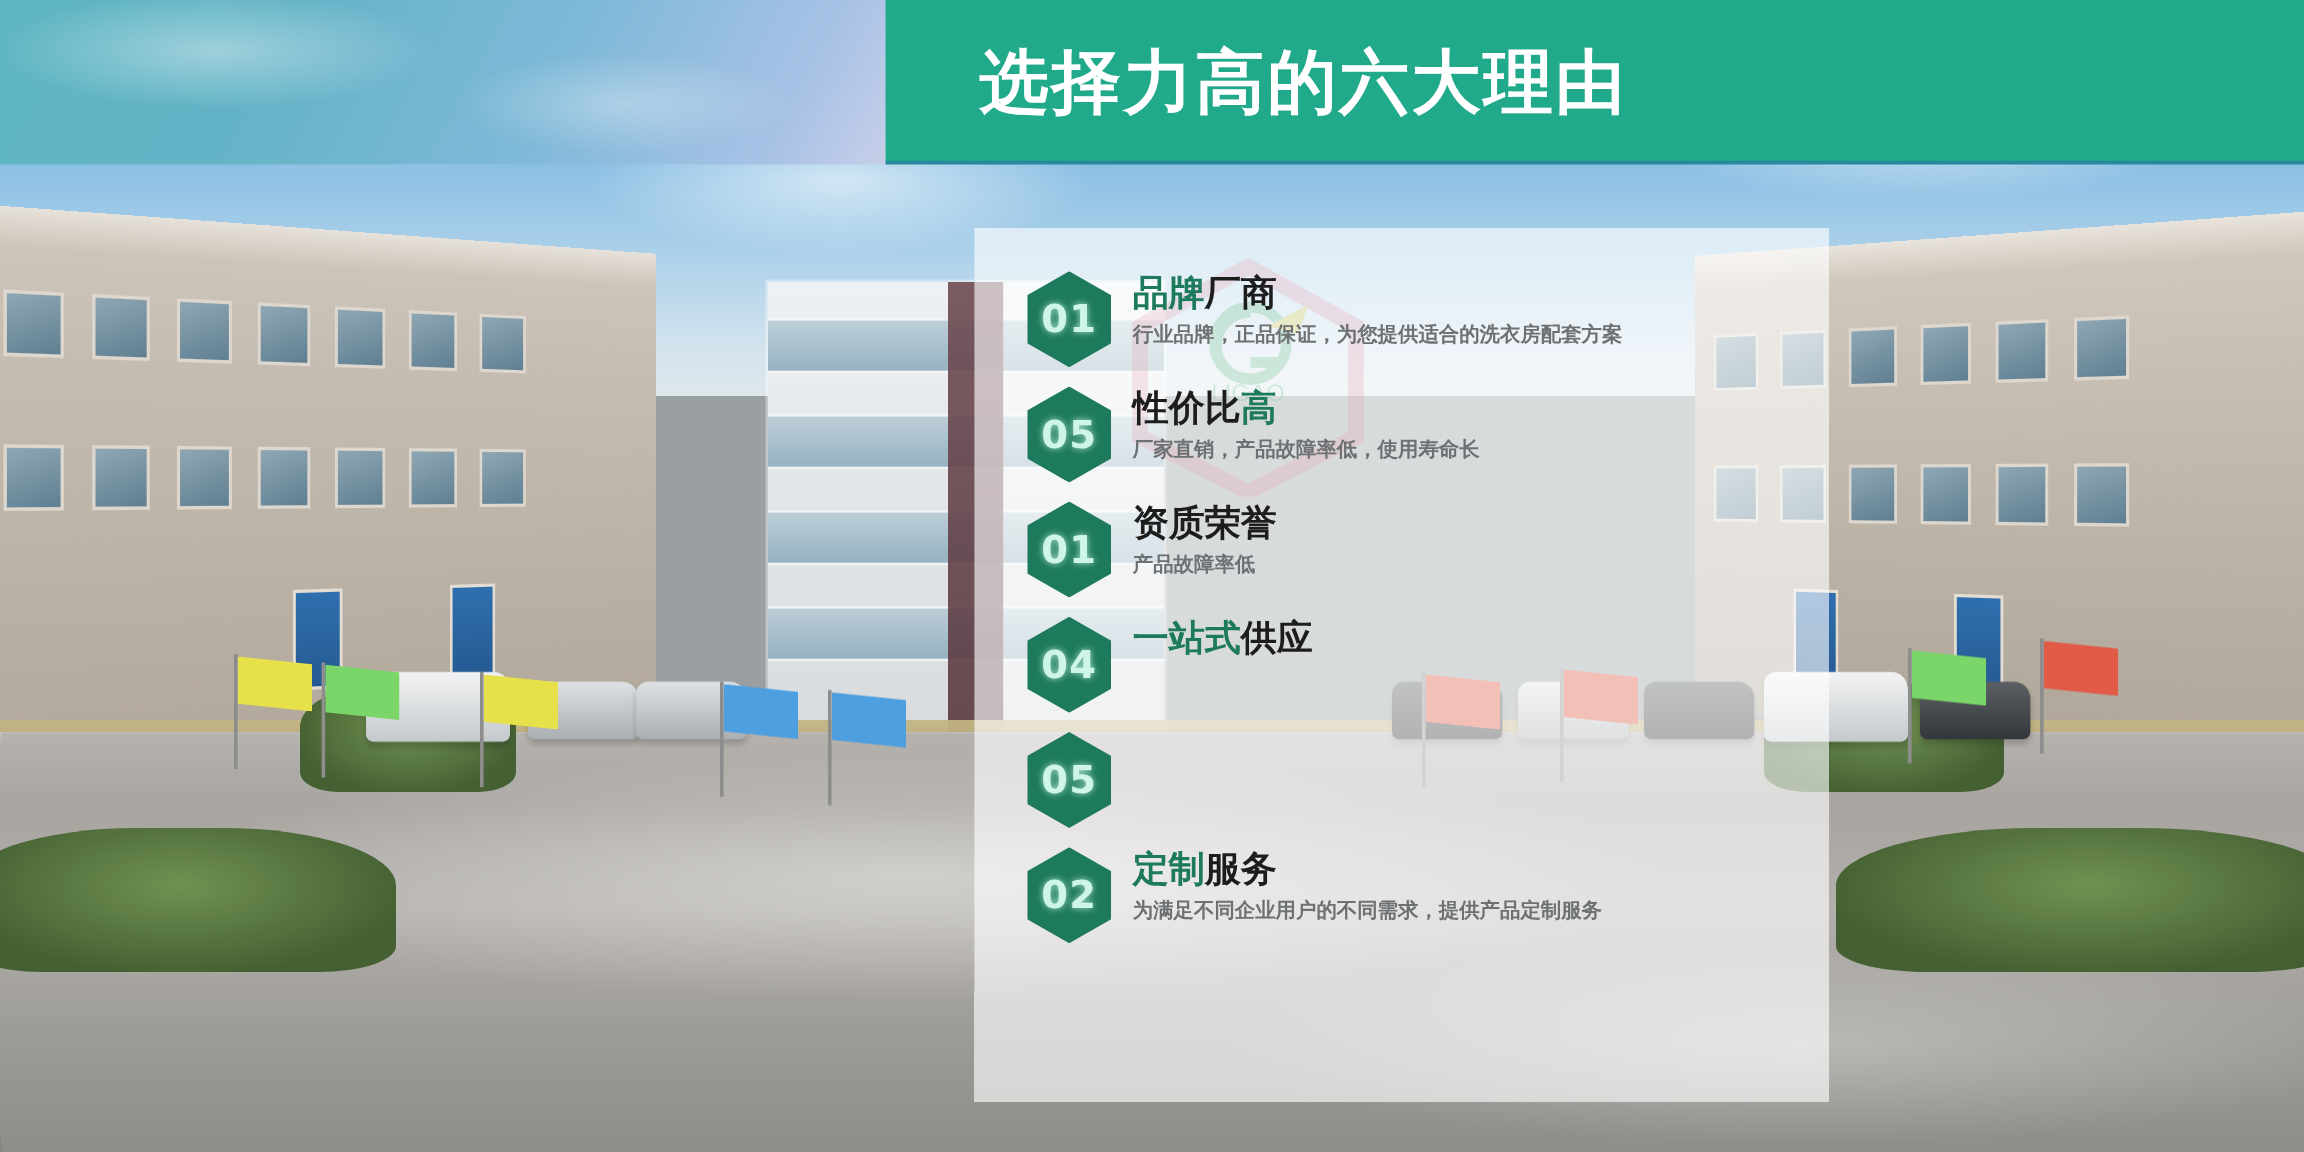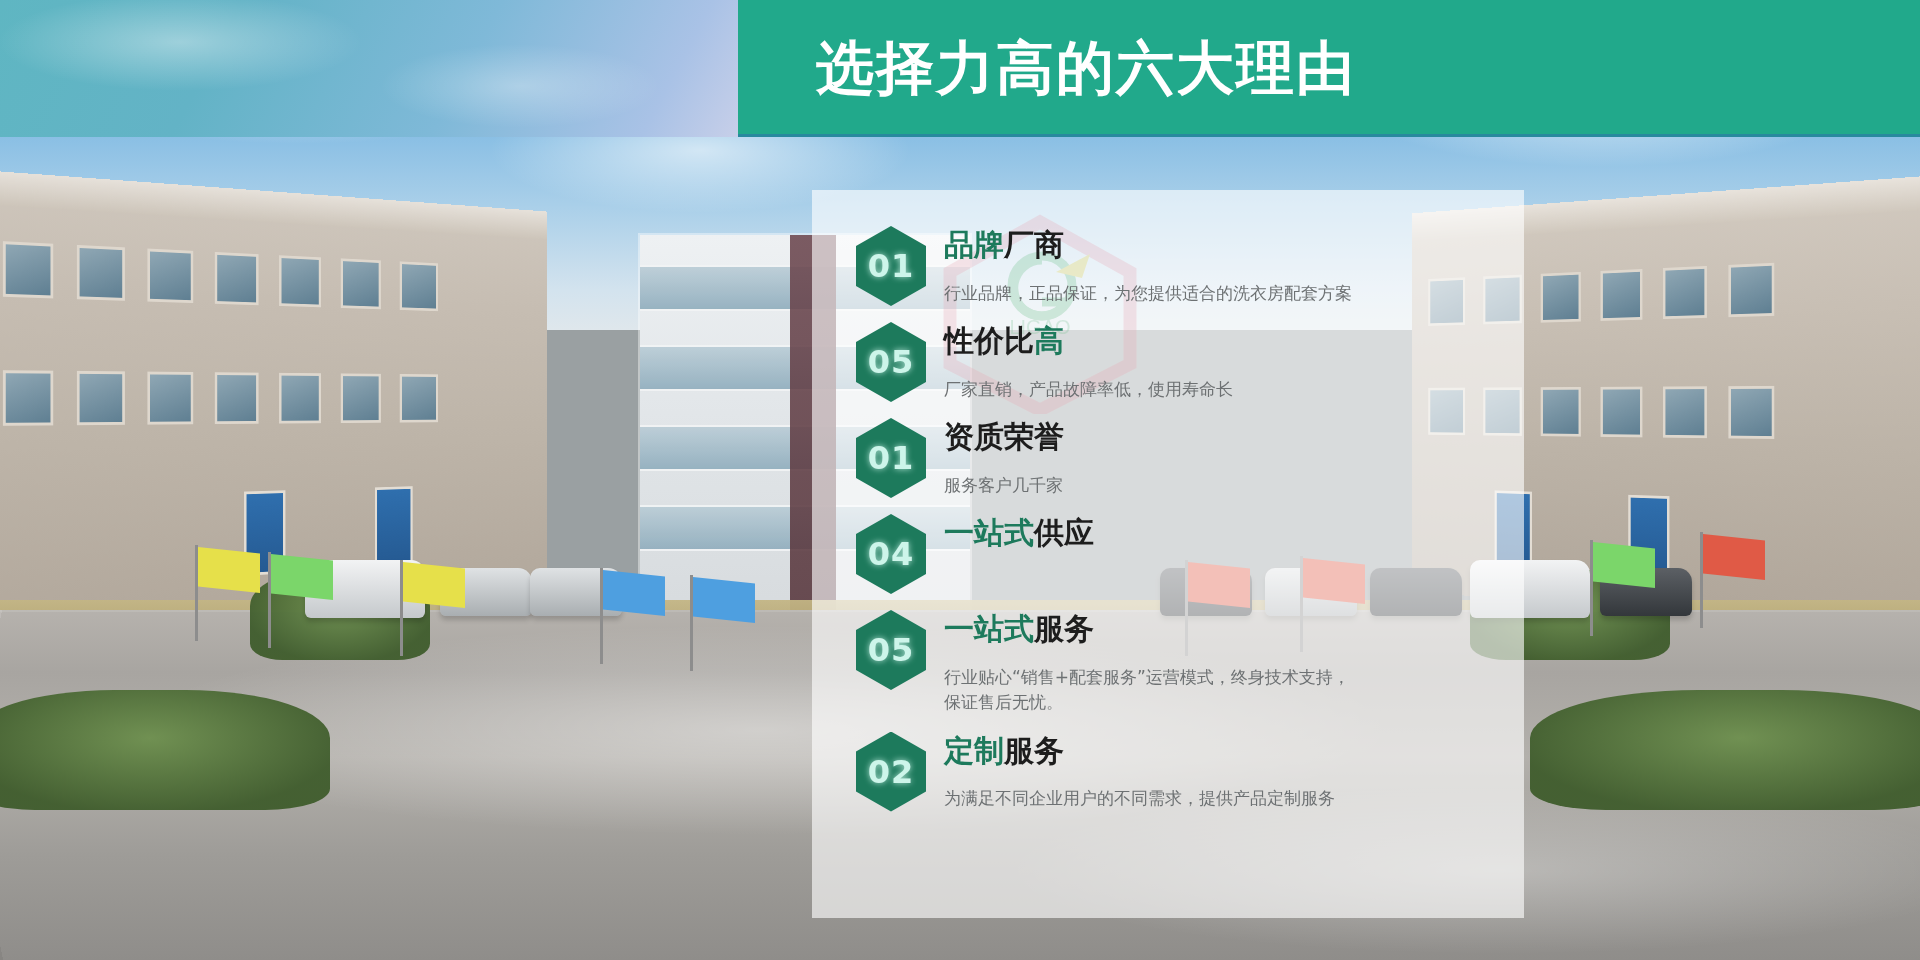--- a/index.html
+++ b/index.html
@@ -173,22 +173,23 @@
   }
 
   .textcol{ margin-left:18px; padding-top:4px; }
   .title{
     font-size:30px; font-weight:bold; line-height:1.15; white-space:nowrap;
     font-family:"DejaVu Sans","Liberation Sans",sans-serif;
   }
   .title .g{ color:#1d7a5c;text-align:right; }
   .title .d{ color:#1d1d1d; }
   .desc{
-    margin-top:18px; font-size:17px; line-height:1.5; color:#6d7173; white-space:pre-line;
+    margin-top:4px; font-size:17px; line-height:1.5; color:#6d7173; white-space:pre-line;
     font-family:"DejaVu Sans","Liberation Sans",sans-serif;
+    font-weight:bold;
   }
 </style>
 </head>
 <body>
 
 <div class="photo">
   <div class="sky"></div>
 
   <div class="bldg-left">
     <div class="roofline"></div>
@@ -352,21 +353,21 @@
     <div class="item">
       <div class="hexwrap">
         <div class="hex">
           <span class="hexnum">01</span>
         </div>
       </div>
       <div class="textcol">
         <div class="title">
           <span class="d">资质荣誉</span>
         </div>
-        <div class="desc">服务客户几千家</div>
+        <div class="desc">产品故障率低</div>
       </div>
     </div>
 
     <div class="item">
       <div class="hexwrap">
         <div class="hex">
           <span class="hexnum">04</span>
         </div>
       </div>
       <div class="textcol">
@@ -375,27 +376,20 @@
         </div>
       </div>
     </div>
 
     <div class="item">
       <div class="hexwrap">
         <div class="hex">
           <span class="hexnum">05</span>
         </div>
       </div>
-      <div class="textcol">
-        <div class="title">
-          <span class="g">一站式</span><span class="d">服务</span>
-        </div>
-        <div class="desc">行业贴心“销售+配套服务”运营模式，终身技术支持，
-保证售后无忧。</div>
-      </div>
     </div>
 
     <div class="item">
       <div class="hexwrap">
         <div class="hex">
           <span class="hexnum">02</span>
         </div>
       </div>
       <div class="textcol">
         <div class="title">

